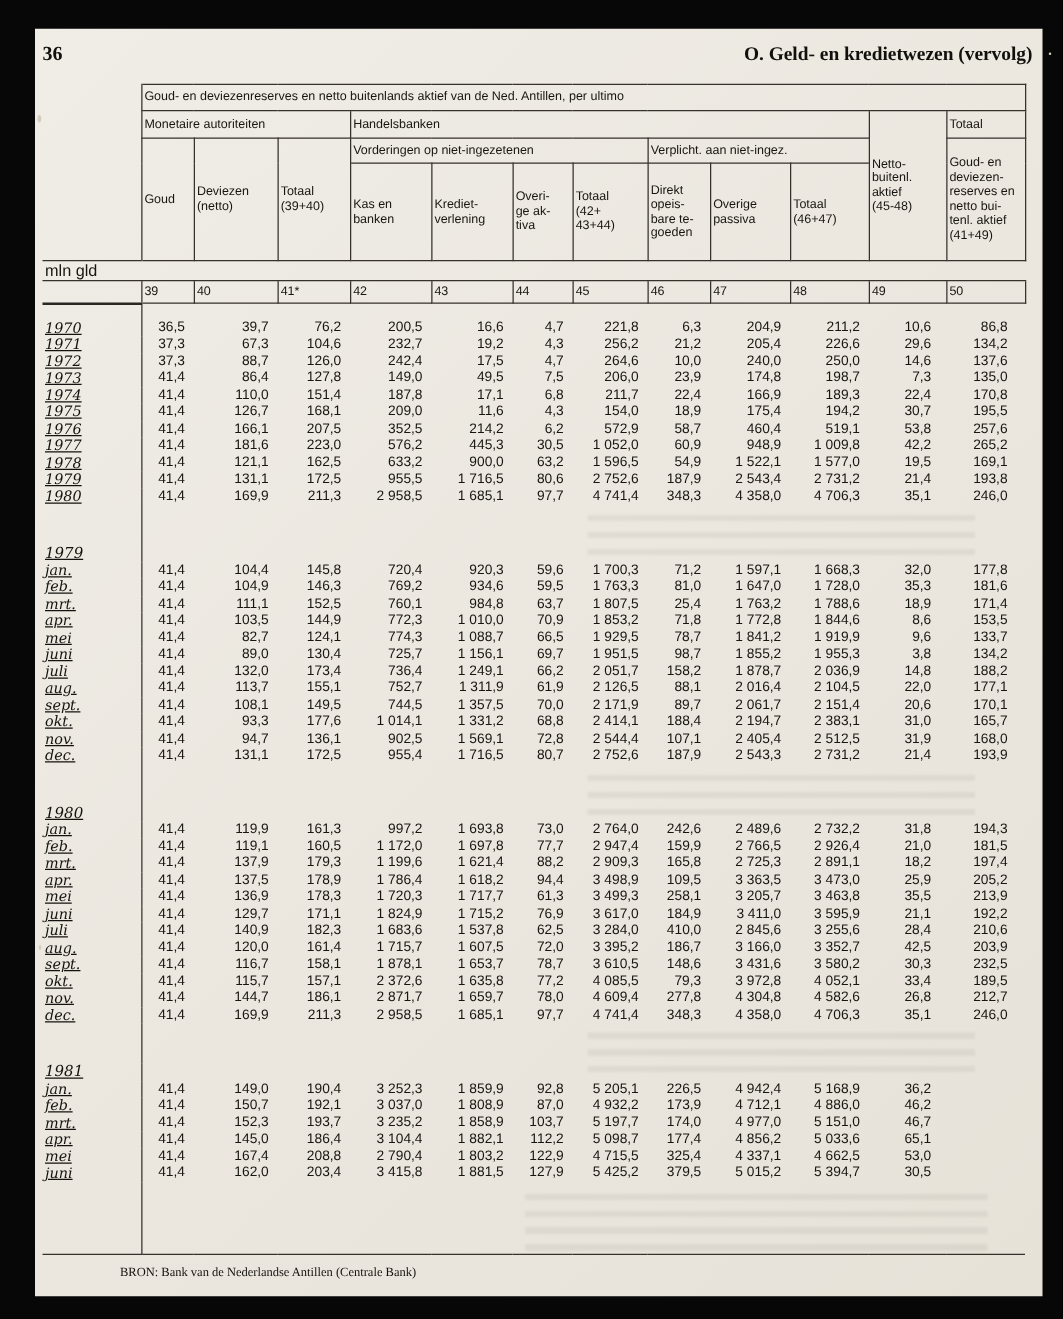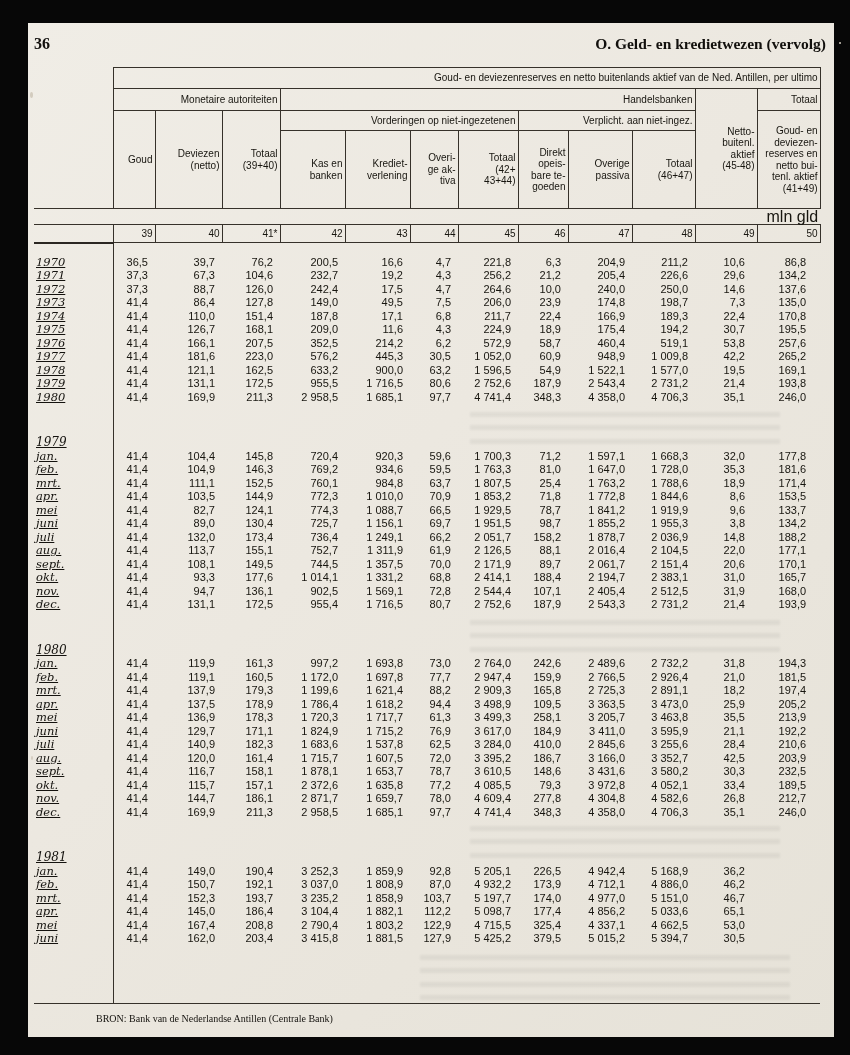--- a/index.html
+++ b/index.html
@@ -32,21 +32,21 @@
   table.stats {
     border-collapse: collapse;
     table-layout: fixed;
     width: 786px;
     margin: 14px 0 0 6px;
     color: #17150f;
   }
   .stats thead th {
     border: 1px solid #36312a;
     font-weight: normal;
-    text-align: right;
+    text-align: left;
     vertical-align: middle;
     white-space: pre-line;
     font-size: 10px;
     line-height: 11.5px;
     padding: 1px 2px;
   }
   .stats thead .stub {
     border: none; border-right: 1px solid #36312a;
   }
   .r-title th { height: 21px; font-size: 10.5px; }
@@ -54,21 +54,21 @@
   .r-sub th   { height: 20px; }
   .r-colhead th { height: 78px; vertical-align: top; padding-top: 7px; }
   .vhead { vertical-align: top; }
   .pad-mid { padding-top: 28px; }
   .pad-net { padding-top: 36px; }
   .pad-sm  { padding-top: 5px; }
   .r-unit .unit {
     border: none;
     border-top: 1px solid #36312a;
     border-bottom: 1px solid #36312a;
-    height: 16px; font-size: 16px;
+    height: 16px; font-size: 13px;
   }
   .r-colnum th {
     height: 18px;
     font-weight: bold; font-size: 11px;
     border: 1px solid #36312a;
     border-bottom: 2px solid #2b2722;
   }
   .r-colnum .stub-n {
     border: none;
     border-right: 1px solid #36312a;
@@ -297,21 +297,21 @@
           <td class="val">170,8</td>
         </tr>
         <tr>
           <td class="stub">1975</td>
           <td class="val">41,4</td>
           <td class="val">126,7</td>
           <td class="val">168,1</td>
           <td class="val">209,0</td>
           <td class="val">11,6</td>
           <td class="val">4,3</td>
-          <td class="val">224,9</td>
+          <td class="val">154,0</td>
           <td class="val">18,9</td>
           <td class="val">175,4</td>
           <td class="val">194,2</td>
           <td class="val">30,7</td>
           <td class="val">195,5</td>
         </tr>
         <tr>
           <td class="stub">1976</td>
           <td class="val">41,4</td>
           <td class="val">166,1</td>

